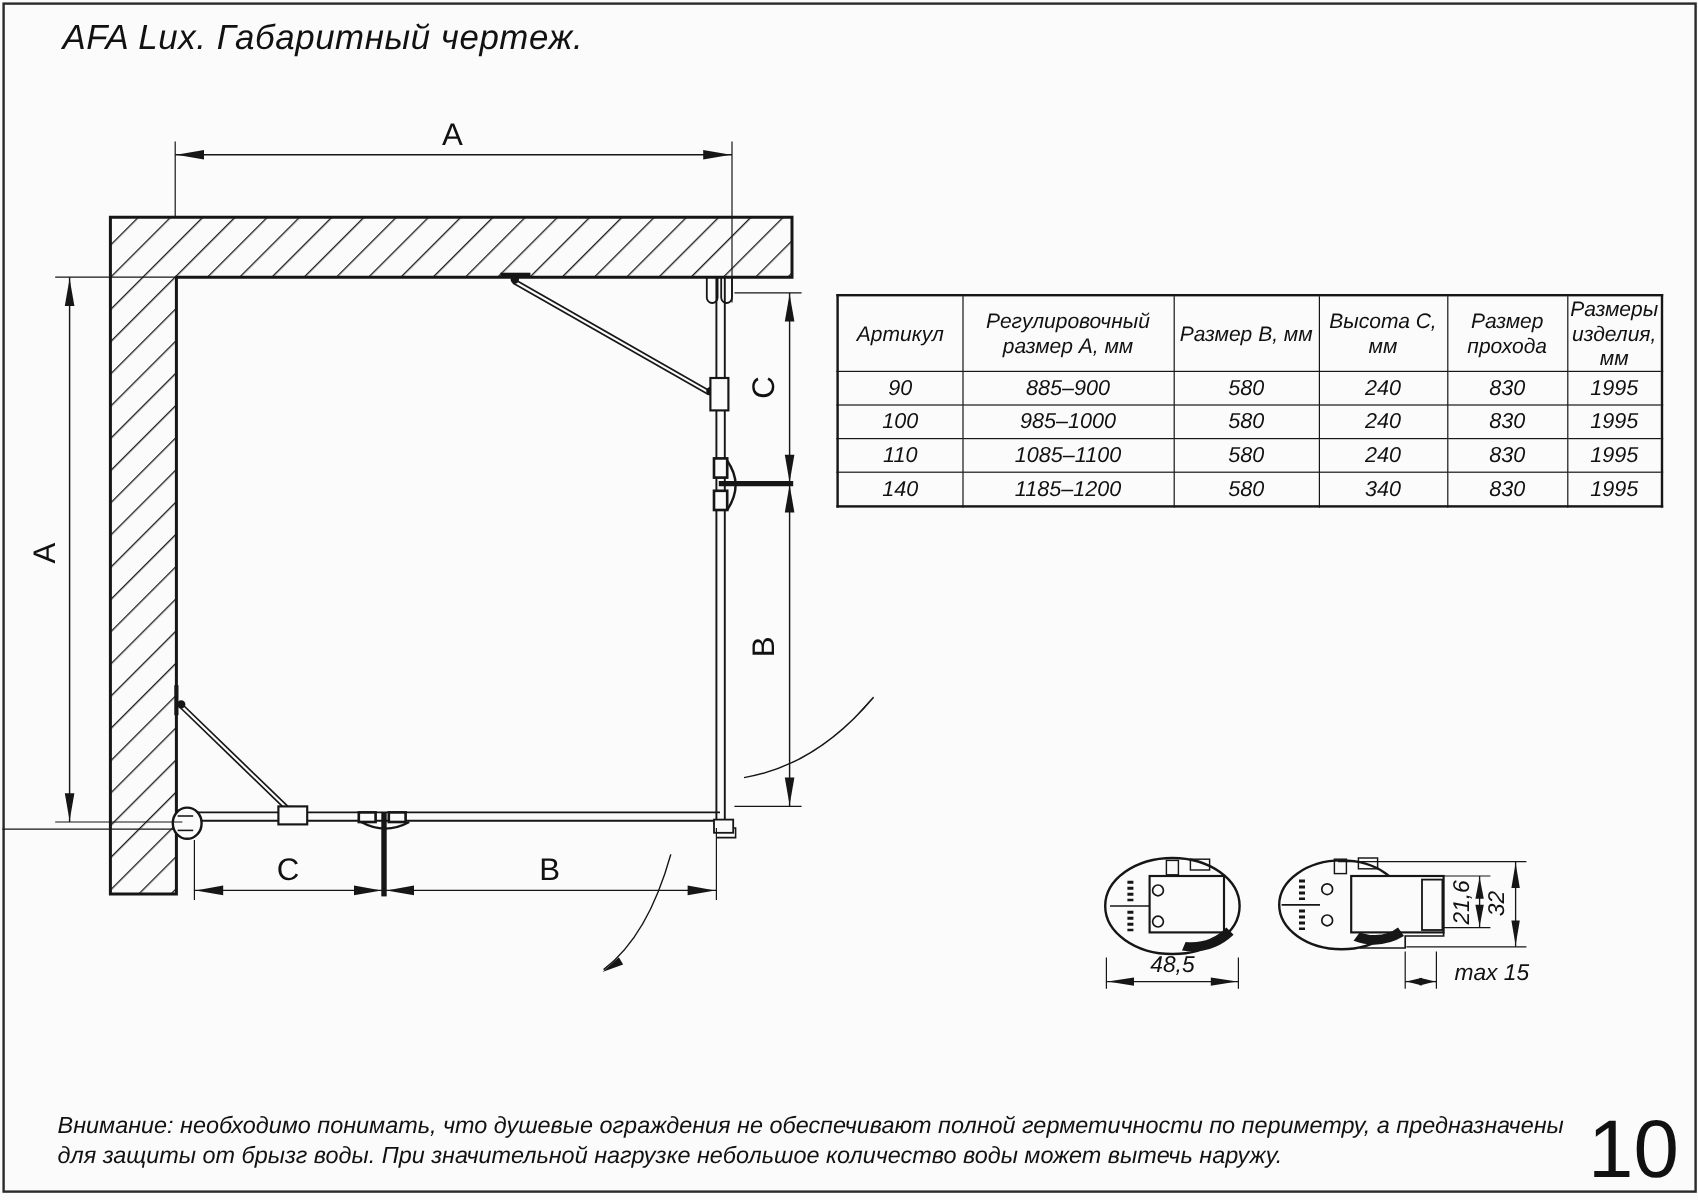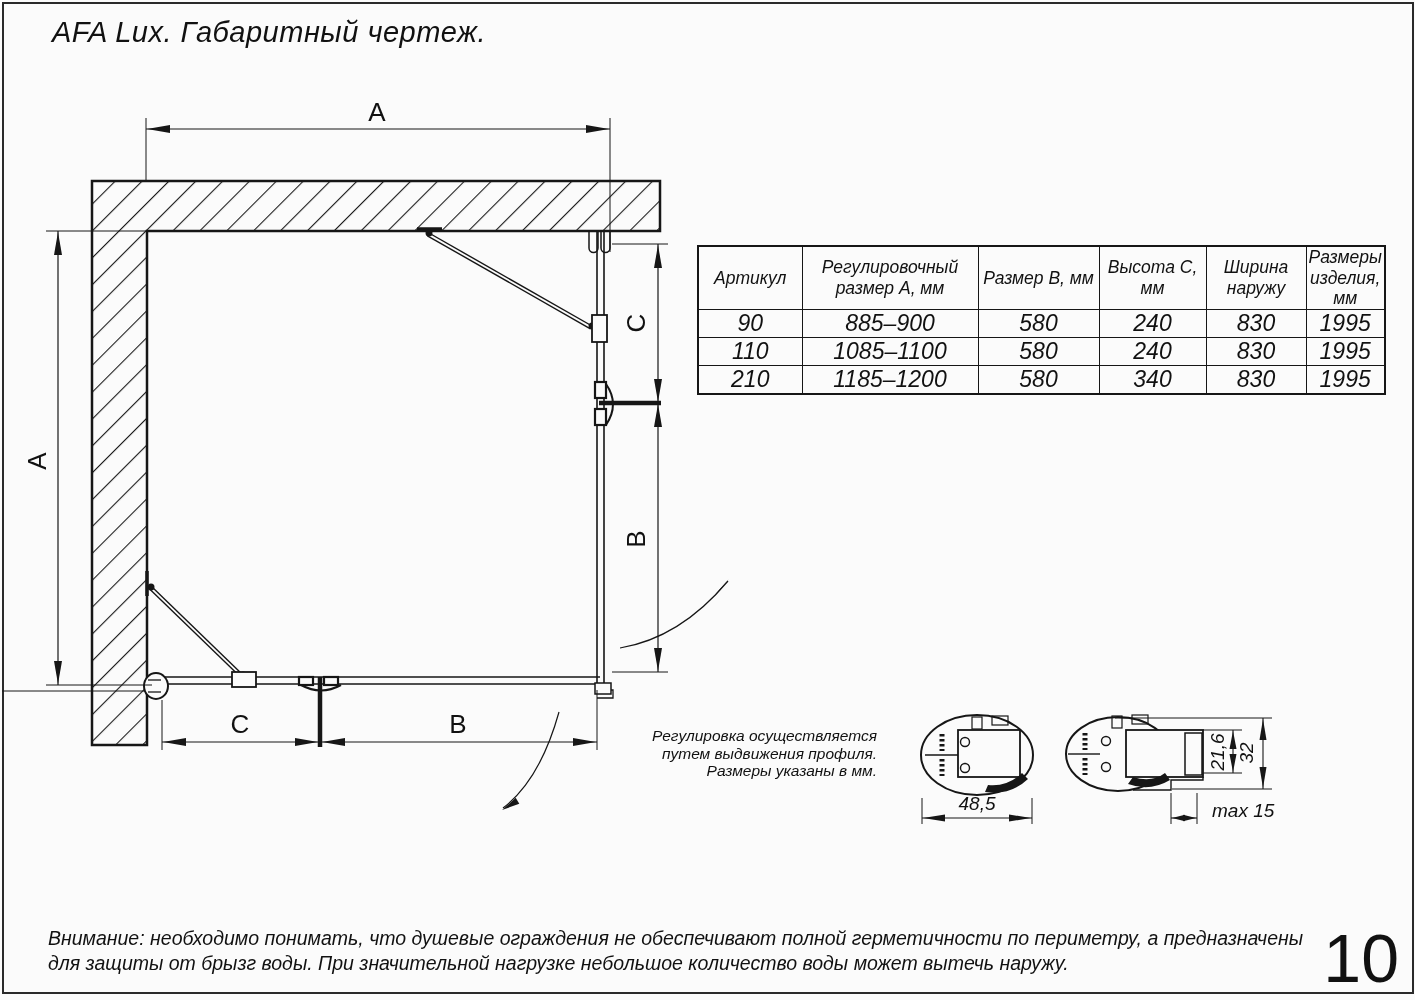--- a/index.html
+++ b/index.html
@@ -15,21 +15,21 @@
   svg text{font-family:"Liberation Sans",sans-serif;fill:#111;}
   .dimlab{font-size:26px;}
   .pdim{font-size:19px;font-style:italic;}
   .drawing{position:absolute;left:0;top:0;}
   table.sizes{
     position:absolute;left:697px;top:245px;border-collapse:collapse;table-layout:fixed;
     font-style:italic;color:#111;border:2.5px solid #161616;
   }
   table.sizes td{border:1.5px solid #161616;text-align:center;vertical-align:middle;padding:0 2px;}
   table.sizes thead td{height:60px;font-size:17.5px;line-height:1.18;}
-  table.sizes tbody td{height:27px;font-size:23px;}
+  table.sizes tbody td{height:27px;font-size:18px;}
   .notes{
     position:absolute;right:538px;top:727px;text-align:right;font-size:15.5px;line-height:17.5px;
     font-style:italic;color:#111;white-space:nowrap;
   }
   .warning{
     position:absolute;left:48px;top:926px;width:1260px;font-size:19.5px;line-height:24.5px;
     font-style:italic;color:#111;
   }
   .warning .wlabel{}
   .pagenum{
@@ -230,57 +230,60 @@
       <col style="width:107px">
         <col style="width:100px">
         <col style="width:78px">
     </colgroup>
     <thead>
       <tr>
         <td>Артикул</td>
         <td>Регулировочный размер А, мм</td>
         <td>Размер В, мм</td>
         <td>Высота С, мм</td>
-        <td>Ширина наружу</td>
+        <td>Размер прохода</td>
         <td>Размеры изделия, мм</td>
       </tr>
     </thead>
     <tbody>
       <tr>
         <td>90</td>
         <td>885–900</td>
         <td>580</td>
         <td>240</td>
         <td>830</td>
         <td>1995</td>
       </tr>
       <tr>
+        <td>100</td>
+        <td>985–1000</td>
+        <td>580</td>
+        <td>240</td>
+        <td>830</td>
+        <td>1995</td>
+      </tr>
+      <tr>
         <td>110</td>
         <td>1085–1100</td>
         <td>580</td>
         <td>240</td>
         <td>830</td>
         <td>1995</td>
       </tr>
       <tr>
-        <td>210</td>
+        <td>140</td>
         <td>1185–1200</td>
         <td>580</td>
         <td>340</td>
         <td>830</td>
         <td>1995</td>
       </tr>
     </tbody>
   </table>
 
-  <div class="notes">
-    <div>Регулировка осуществляется</div>
-    <div>путем выдвижения профиля.</div>
-    <div>Размеры указаны в мм.</div>
-  </div>
 
   <div class="warning">
     <div><span class="wlabel">Внимание:</span><span> необходимо понимать, что душевые ограждения не обеспечивают полной герметичности по периметру, а предназначены</span></div>
     <div>для защиты от брызг воды. При значительной нагрузке небольшое количество воды может вытечь наружу.</div>
   </div>
 
   <div class="pagenum">10</div>
 
 </div>
 

